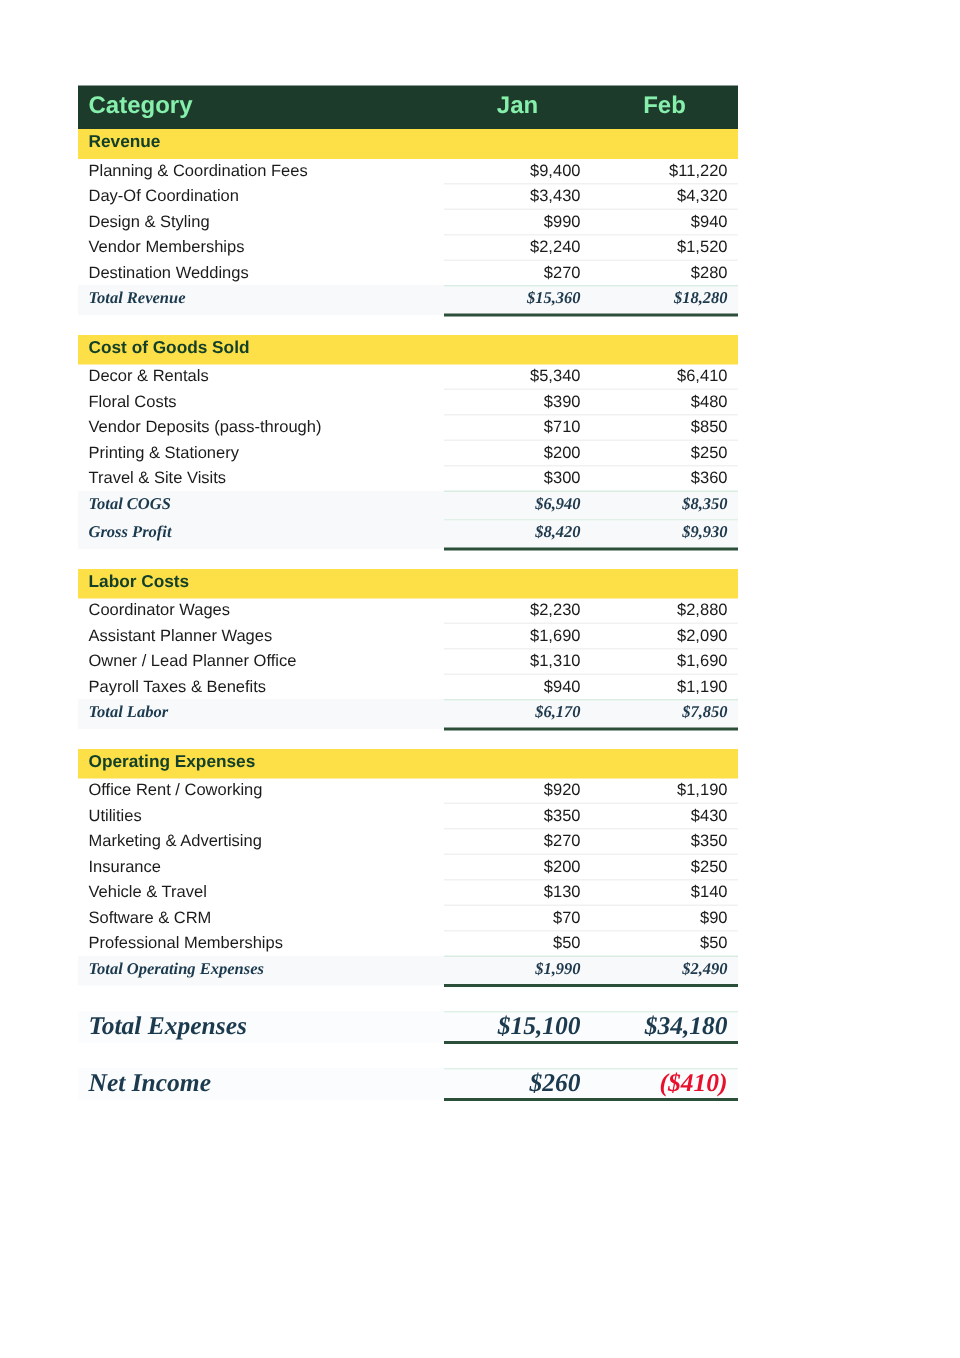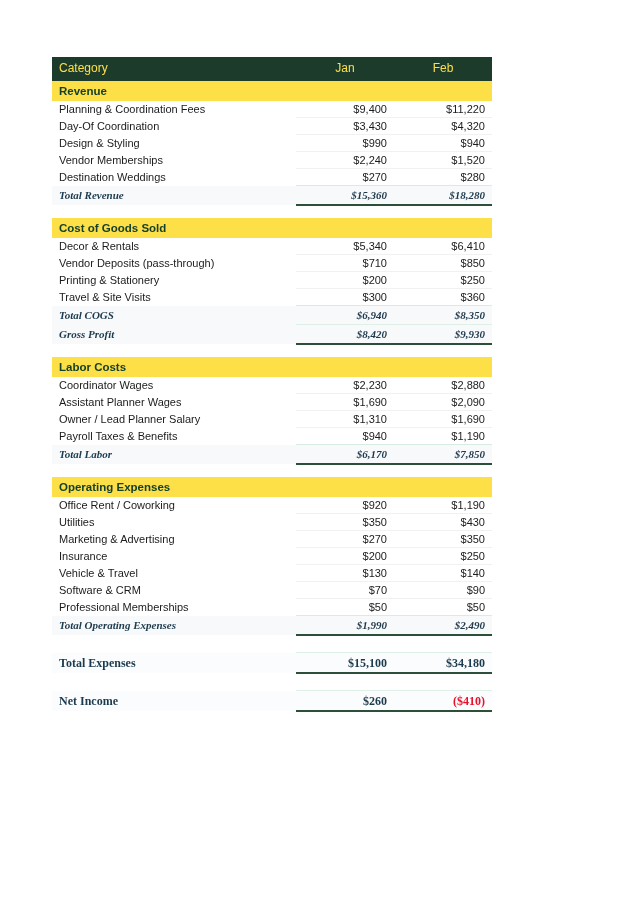--- a/index.html
+++ b/index.html
@@ -37,23 +37,23 @@
     font-size: 11px;
     color: #1b1b1b;
   }
 
   table.stmt col.c-label { width: 244px; }
   table.stmt col.c-num   { width: 98px; }
 
   
   thead th {
     background: #1d3b2a;
-    color: #fde047;
-    font-weight: normal;
-    font-size: 12px;
+    color: #86efac;
+    font-weight: bold;
+    font-size: 16px;
     padding: 5px 6px 6px 6px;
     border: 0;
     line-height: 1.1;
   }
   thead th.h-label { text-align: left; padding-left: 7px; }
   thead th.h-num   { text-align: center; }
 
   
   tbody td {
     padding: 1px 6px 1px 7px;
@@ -109,22 +109,23 @@
   }
   
   tr.subtotal.stacked td.num {
     border-top: 1px solid #dff0e7;
   }
 
   
   tr.grand td {
     background: #fbfcfd;
     font-family: "Liberation Serif", serif;
+    font-style: italic;
     font-weight: bold;
-    font-size: 12px;
+    font-size: 17px;
     color: #1b3a4e;
     height: 17px;
     line-height: 16px;
   }
   tr.grand td.num {
     border-top: 1px solid #dff0e7;
     border-bottom: 2px solid #2c4f3a;
   }
   tr.grand td.neg { color: #e8112d; }
 
@@ -199,20 +200,25 @@
             <td class="lbl">Cost of Goods Sold</td>
             <td class="num"></td>
             <td class="num"></td>
           </tr>
           <tr class="item first-item">
             <td class="lbl">Decor &amp; Rentals</td>
             <td class="num">$5,340</td>
             <td class="num">$6,410</td>
           </tr>
           <tr class="item">
+            <td class="lbl">Floral Costs</td>
+            <td class="num">$390</td>
+            <td class="num">$480</td>
+          </tr>
+          <tr class="item">
             <td class="lbl">Vendor Deposits (pass-through)</td>
             <td class="num">$710</td>
             <td class="num">$850</td>
           </tr>
           <tr class="item">
             <td class="lbl">Printing &amp; Stationery</td>
             <td class="num">$200</td>
             <td class="num">$250</td>
           </tr>
           <tr class="item">
@@ -242,21 +248,21 @@
             <td class="lbl">Coordinator Wages</td>
             <td class="num">$2,230</td>
             <td class="num">$2,880</td>
           </tr>
           <tr class="item">
             <td class="lbl">Assistant Planner Wages</td>
             <td class="num">$1,690</td>
             <td class="num">$2,090</td>
           </tr>
           <tr class="item">
-            <td class="lbl">Owner / Lead Planner Salary</td>
+            <td class="lbl">Owner / Lead Planner Office</td>
             <td class="num">$1,310</td>
             <td class="num">$1,690</td>
           </tr>
           <tr class="item">
             <td class="lbl">Payroll Taxes &amp; Benefits</td>
             <td class="num">$940</td>
             <td class="num">$1,190</td>
           </tr>
           <tr class="subtotal ruled">
             <td class="lbl">Total Labor</td>

